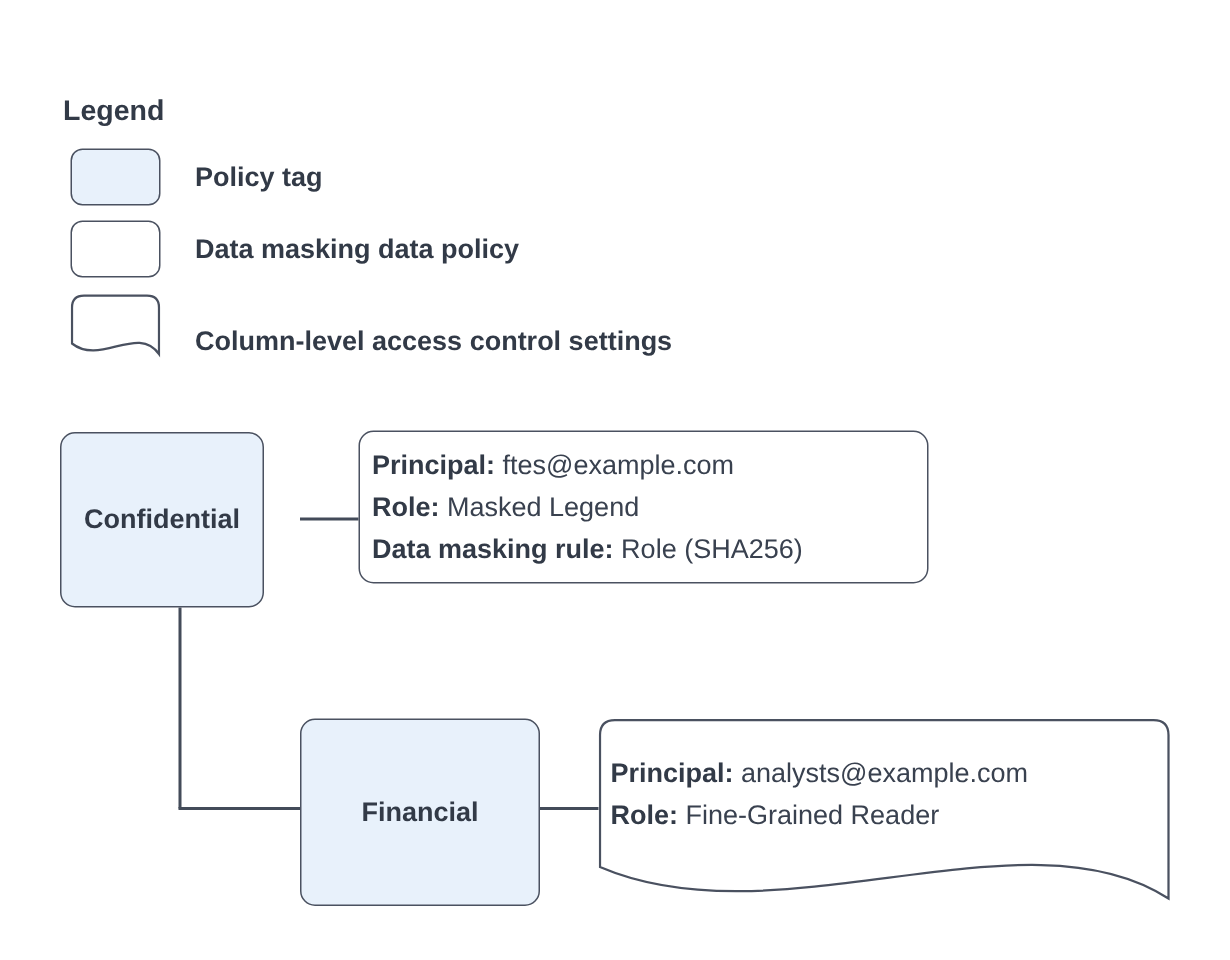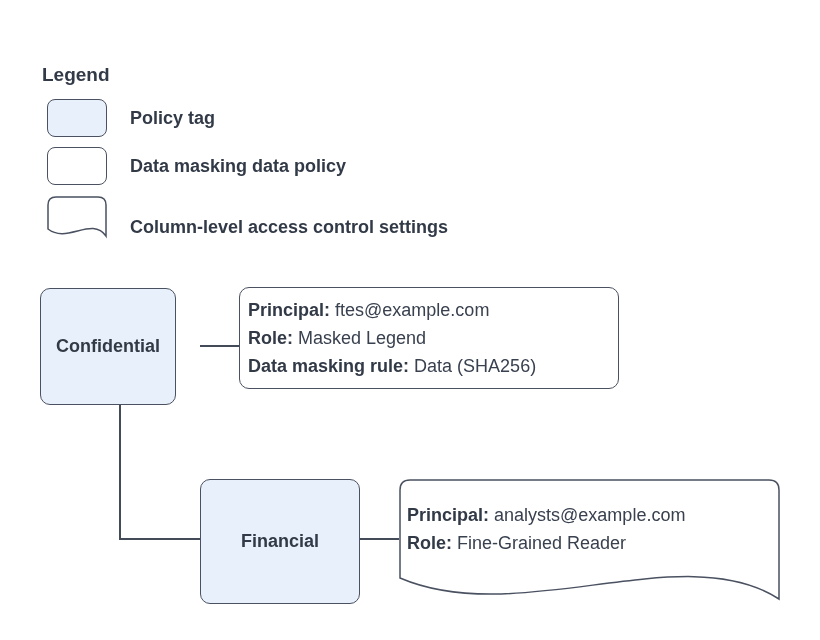--- a/index.html
+++ b/index.html
@@ -115,21 +115,21 @@
     <div class="policy-line">
       <b>Principal:</b>
       <span>ftes@example.com</span>
     </div>
     <div class="policy-line">
       <b>Role:</b>
       <span>Masked Legend</span>
     </div>
     <div class="policy-line">
       <b>Data masking rule:</b>
-      <span>Data (SHA256)</span>
+      <span>Role (SHA256)</span>
     </div>
   </div>
 
   <svg class="abs" style="left:399px; top:479px;" width="382" height="126" viewBox="0 0 382 126">
     <path d="M 1 99 L 1 11 Q 1 1 11 1 L 370 1 Q 380 1 380 11 L 380 120 C 285 58 120 150 1 99 Z" fill="#ffffff" stroke="#4a5160" stroke-width="1.5"></path>
   </svg>
   <div class="abs doc-text">
     <div class="policy-line">
       <b>Principal:</b>
       <span>analysts@example.com</span>

